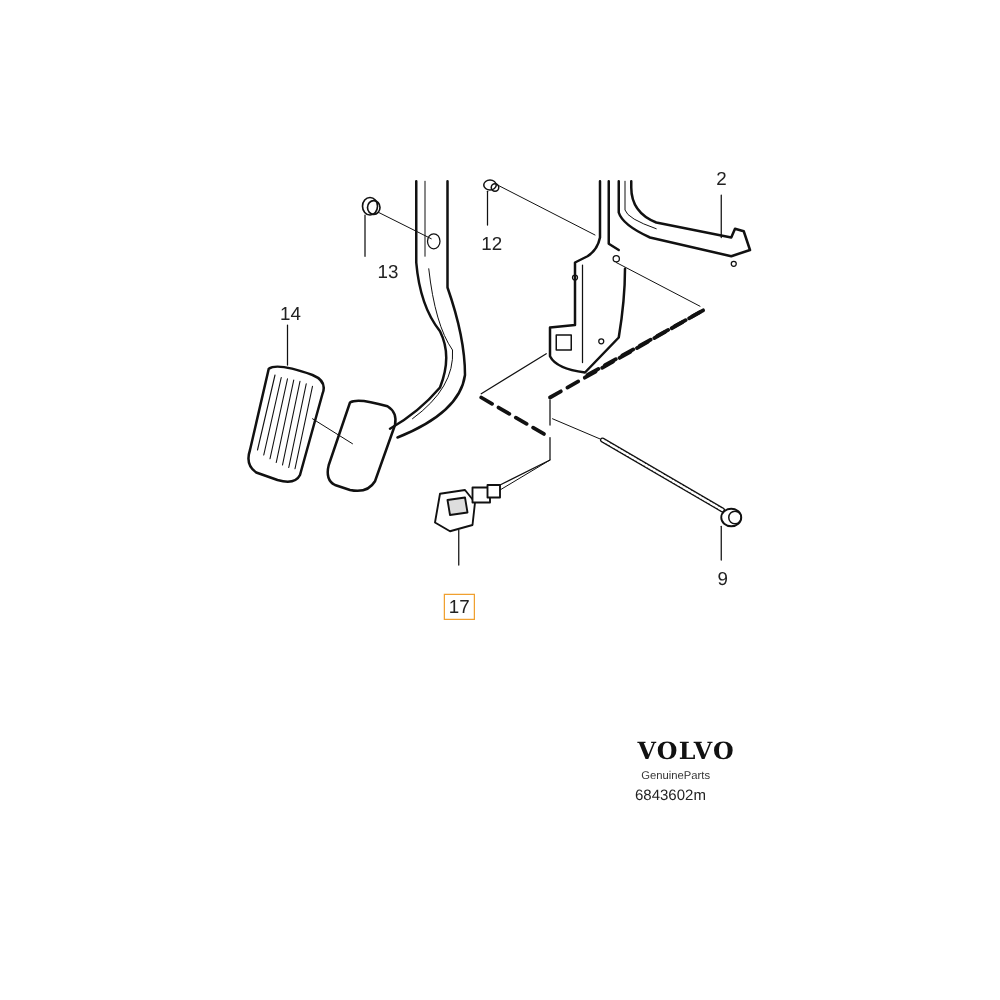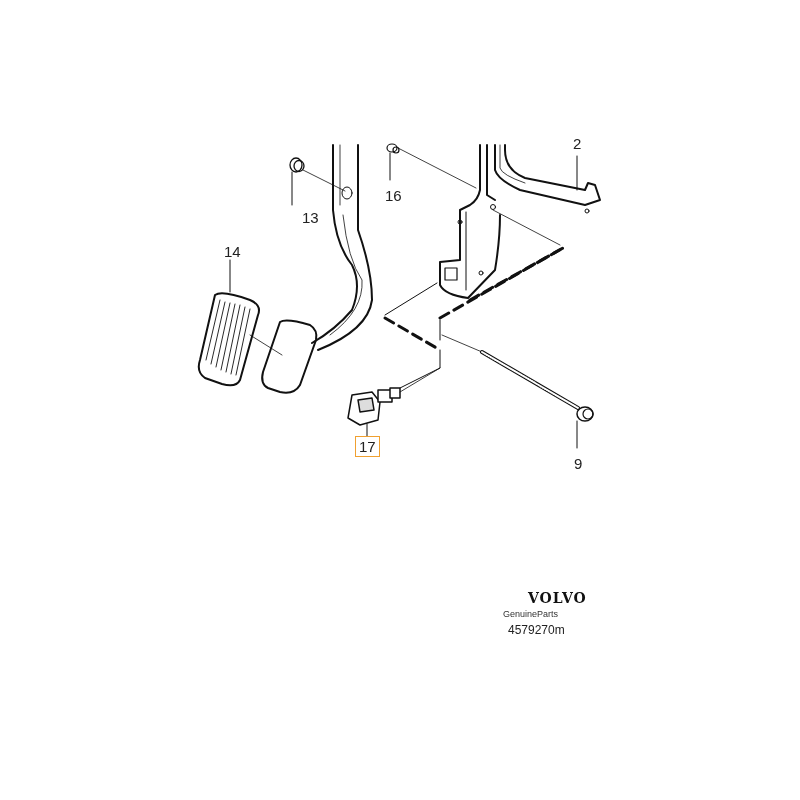--- a/index.html
+++ b/index.html
@@ -2,23 +2,23 @@
 <html><head>
 <meta charset="utf-8">
 <style>
   html, body { margin: 0; padding: 0; background: #ffffff; }
   body { width: 800px; height: 800px; position: relative; overflow: hidden;
          font-family: "Liberation Sans", sans-serif; }
   #diagram { position: absolute; left: 0; top: 0; width: 800px; height: 800px; }
   .callout { position: absolute; font-size: 15px; color: #222; line-height: 1; }
   .callout.highlight { border: 1.5px solid #f0a030; padding: 2px 3px; background: #fff; }
   #brand { position: absolute; left: 503px; top: 590px; text-align: left; }
-  #brand .logo { font-family: "DejaVu Serif", serif; font-weight: bold; font-size: 14px;
-                 letter-spacing: 1px; color: #111; margin-left: 25px; }
-  #brand .sub { font-size: 9px; color: #333; margin-top: 3px; }
+  #brand .logo { font-family: "DejaVu Serif", serif; font-weight: bold; font-size: 19px;
+                 letter-spacing: 1px; color: #111; margin-left: 7px; }
+  #brand .sub { font-size: 9px; color: #333; margin-left: 10px; margin-top: 3px; }
   #brand .code { font-size: 12px; color: #222; margin-top: 4px; margin-left: 5px; }
 </style>
 </head>
 <body>
 
 <svg id="diagram" viewBox="0 0 800 800" xmlns="http://www.w3.org/2000/svg">
   <g fill="none" stroke="#111" stroke-linecap="round" stroke-linejoin="round">
 
     <g stroke-width="2">
       <path d="M333 145 L333 210 Q336 245 352 265 Q362 285 352 310 Q335 330 312 343"></path>
@@ -99,22 +99,22 @@
       <rect x="378" y="390" width="14" height="12" fill="#fff"></rect>
       <rect x="390" y="388" width="10" height="10" fill="#fff"></rect>
     </g>
     <line x1="400" y1="392" x2="440" y2="368" stroke-width="0.8"></line>
     <line x1="367" y1="424" x2="367" y2="452" stroke-width="1"></line>
   </g>
 </svg>
 
 <div class="callout" style="left:573px;top:136px;">2</div>
 <div class="callout" style="left:574px;top:456px;">9</div>
-<div class="callout" style="left:385px;top:188px;">16</div>
+<div class="callout" style="left:385px;top:188px;">12</div>
 <div class="callout" style="left:286px;top:210px;margin-left:16px;">13</div>
 <div class="callout" style="left:224px;top:244px;">14</div>
-<div class="callout highlight" style="left:355px;top:436px;">17</div>
+<div class="callout highlight" style="left:355px;top:475px;">17</div>
 
 <div id="brand">
   <div class="logo">VOLVO</div>
   <div class="sub">GenuineParts</div>
-  <div class="code">4579270m</div>
+  <div class="code">6843602m</div>
 </div>
 
 </body></html>

